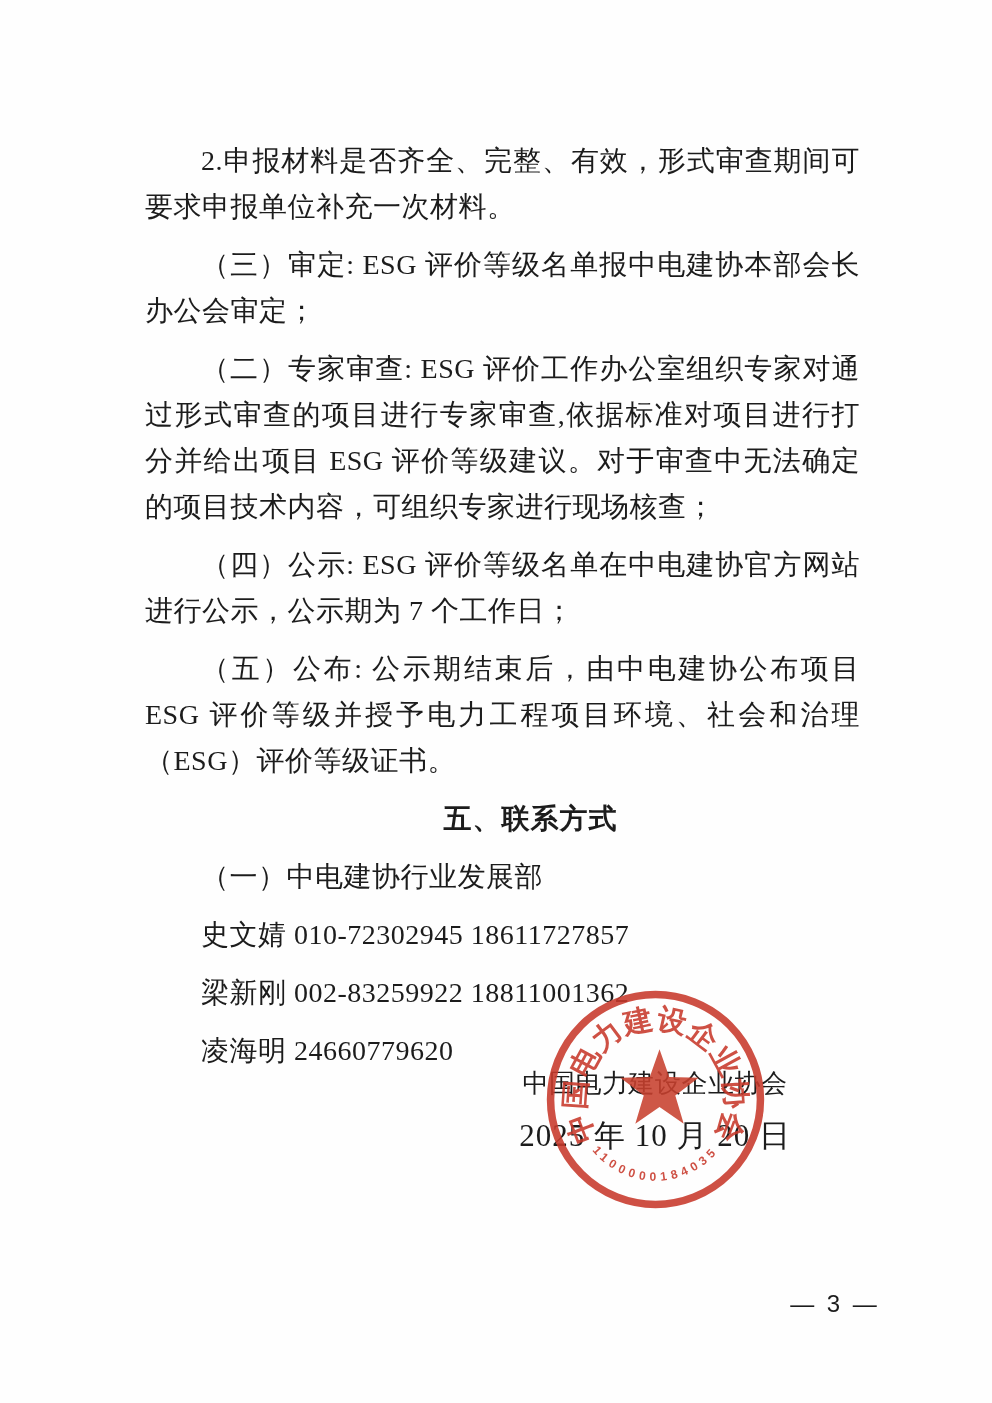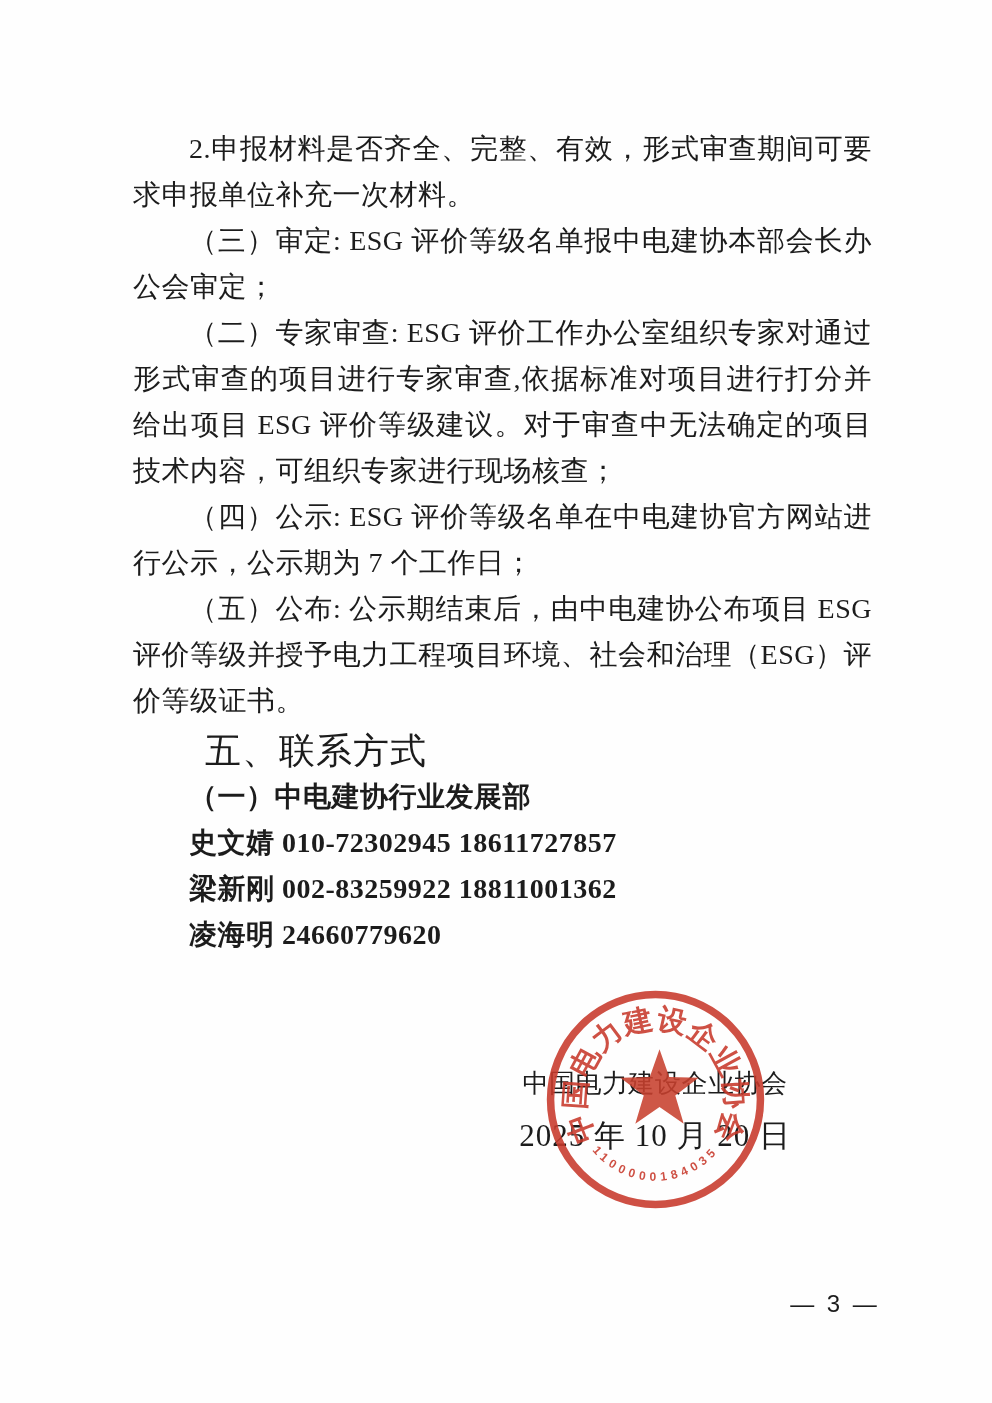--- a/index.html
+++ b/index.html
@@ -16,34 +16,35 @@
   .content {
     position: absolute;
     left: 133px;
     top: 126px;
     width: 739px;
     font-size: 28px;
     line-height: 46px;
     letter-spacing: 0.5px;
   }
   .content p {
-    margin: 0;
+    margin: 12px;
     text-indent: 2em;
     text-align: justify;
   }
   .section-heading {
     margin: 4px 0 0 0;
     font-family: "Liberation Sans", "DejaVu Sans", sans-serif;
-    font-weight: 400;
-    font-size: 36px;
+    font-weight: 700;
+    font-size: 28px;
     line-height: 46px;
     text-indent: 2em;
     letter-spacing: 1px;
+    text-align: center;
   }
-  .contact-line { margin: 0; text-indent: 2em; font-weight: bold; }
+  .contact-line { margin: 0; text-indent: 2em; }
   .signature-org {
     position: absolute;
     left: 455px;
     top: 1068px;
     width: 400px;
     text-align: center;
     font-size: 26px;
     line-height: 32px;
     letter-spacing: 0.5px;
   }

